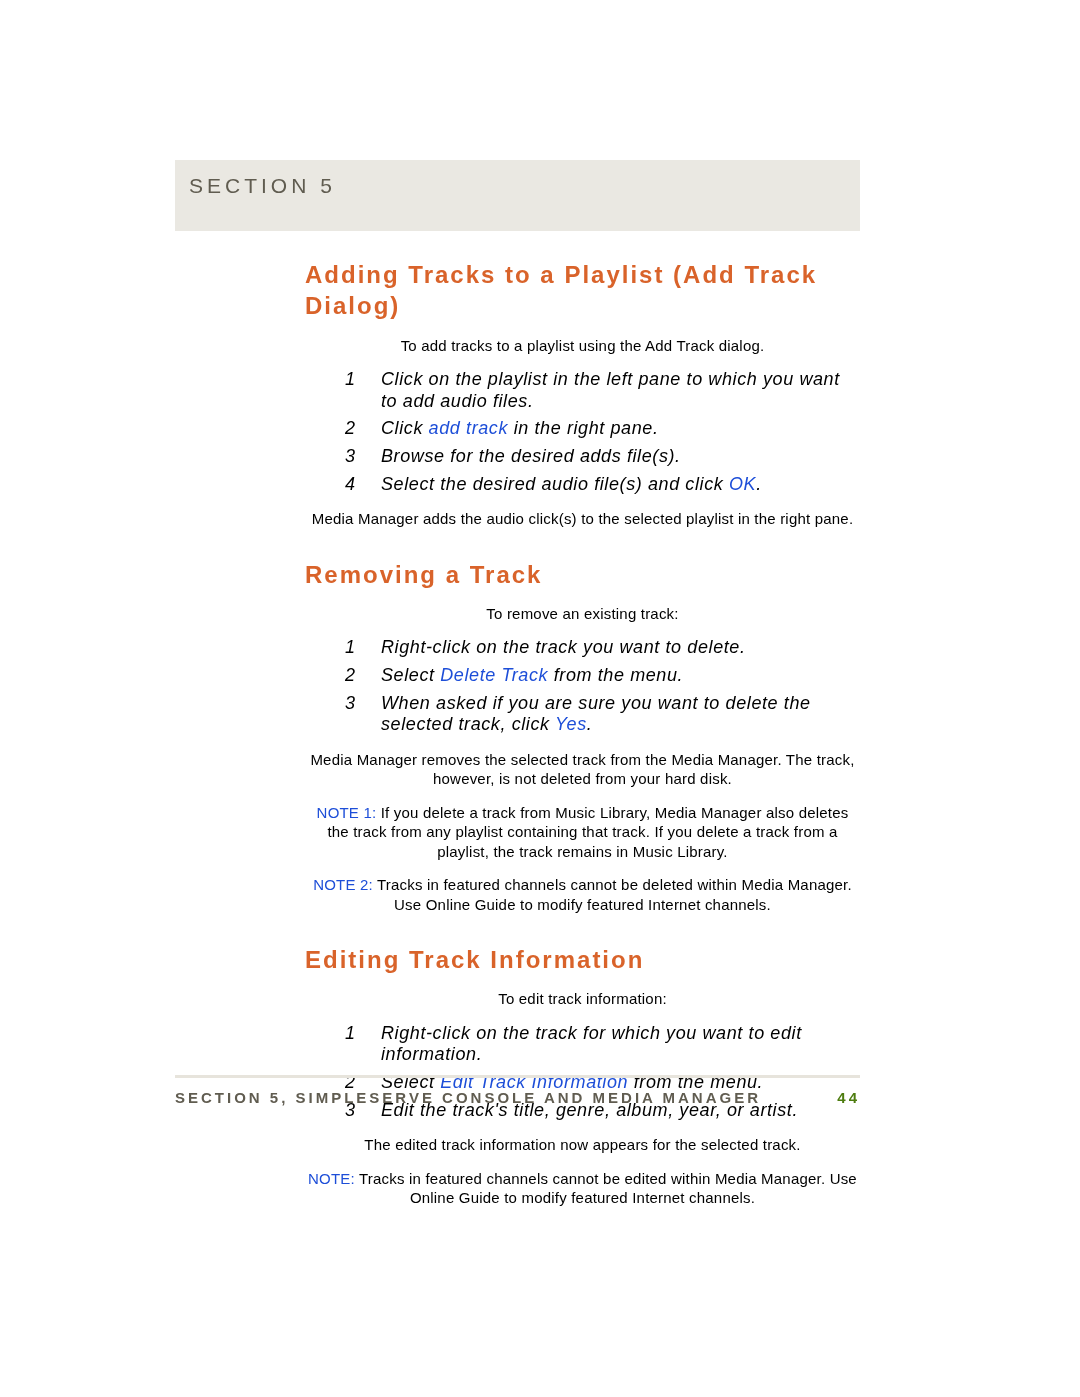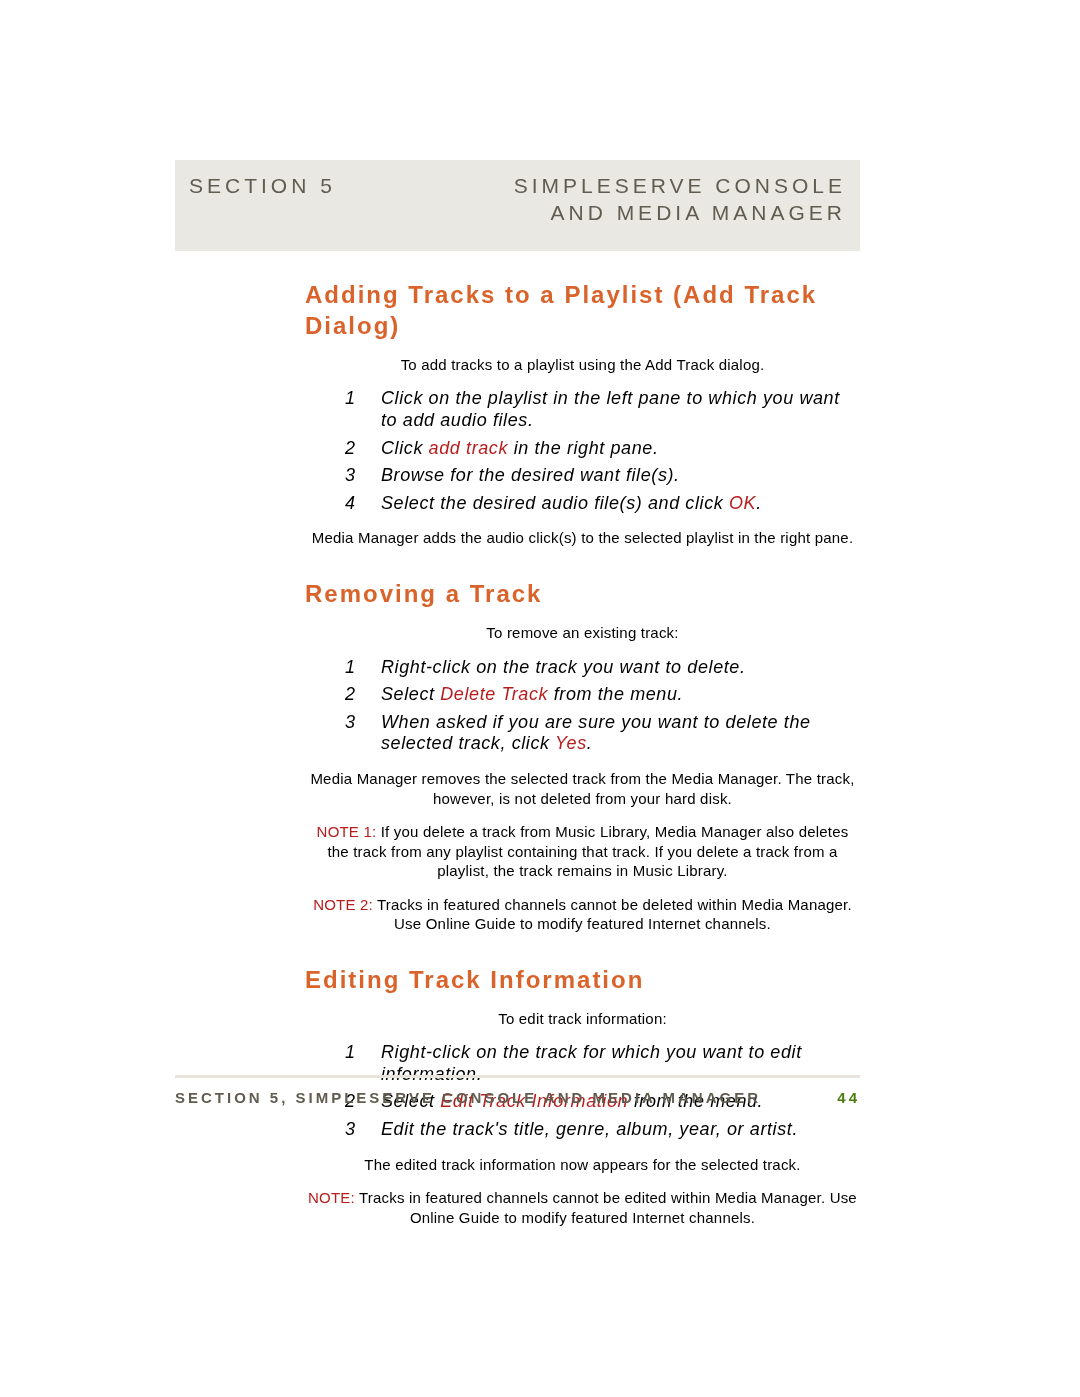--- a/index.html
+++ b/index.html
@@ -18,21 +18,21 @@
     width: 1080px;
     height: 1397px;
     padding: 160px 220px 0 175px;
     position: relative;
   }
   .banner {
     background: #eae8e2;
     display: flex;
     justify-content: space-between;
     align-items: flex-start;
-    padding: 12px 14px 24px 14px;
+    padding: 12px 14px 32px 14px;
     margin-bottom: 28px;
   }
   .banner-left, .banner-right {
     letter-spacing: 4px;
     font-size: 21px;
     color: #605c50;
   }
   .banner-right {
     text-align: right;
   }
@@ -70,21 +70,21 @@
   }
   ol.steps li::before {
     content: counter(st);
     position: absolute;
     left: 0;
     top: 0;
     font-size: 18px;
     color: #000;
   }
   .hl {
-    color: #b91c1c;
+    color: #1d4ed8;
   }
   .footer {
     position: absolute;
     left: 175px;
     width: 685px;
     bottom: 290px;
     border-top: 3px solid #e7e4dc;
     padding-top: 10px;
     font-size: 15px;
     letter-spacing: 3px;
@@ -98,34 +98,30 @@
     letter-spacing: 3px;
   }
 </style>
 </head>
 <body>
 
 <div class="page">
 
   <div class="banner">
     <div class="banner-left">SECTION 5</div>
-    <div class="banner-right">
-      <span class="brl1">SIMPLESERVE CONSOLE</span>
-      <span class="brl2">AND MEDIA MANAGER</span>
-    </div>
   </div>
 
   <div class="sec-heading">Adding Tracks to a Playlist (Add Track Dialog)</div>
   <div class="body-text">To add tracks to a playlist using the Add Track dialog.</div>
   <ol class="steps">
     <li>Click on the playlist in the left pane to which you want to add audio files.</li>
     <li>
       <span>Click </span><span class="hl">add track</span><span> in the right pane.</span>
     </li>
-    <li>Browse for the desired want file(s).</li>
+    <li>Browse for the desired adds file(s).</li>
     <li>
       <span>Select the desired audio file(s) and click </span><span class="hl">OK</span><span>.</span>
     </li>
   </ol>
   <div class="body-text">Media Manager adds the audio click(s) to the selected playlist in the right pane.</div>
 
   <div class="sec-heading" style="margin-top:30px;">Removing a Track</div>
   <div class="body-text">To remove an existing track:</div>
   <ol class="steps">
     <li>Right-click on the track you want to delete.</li>

